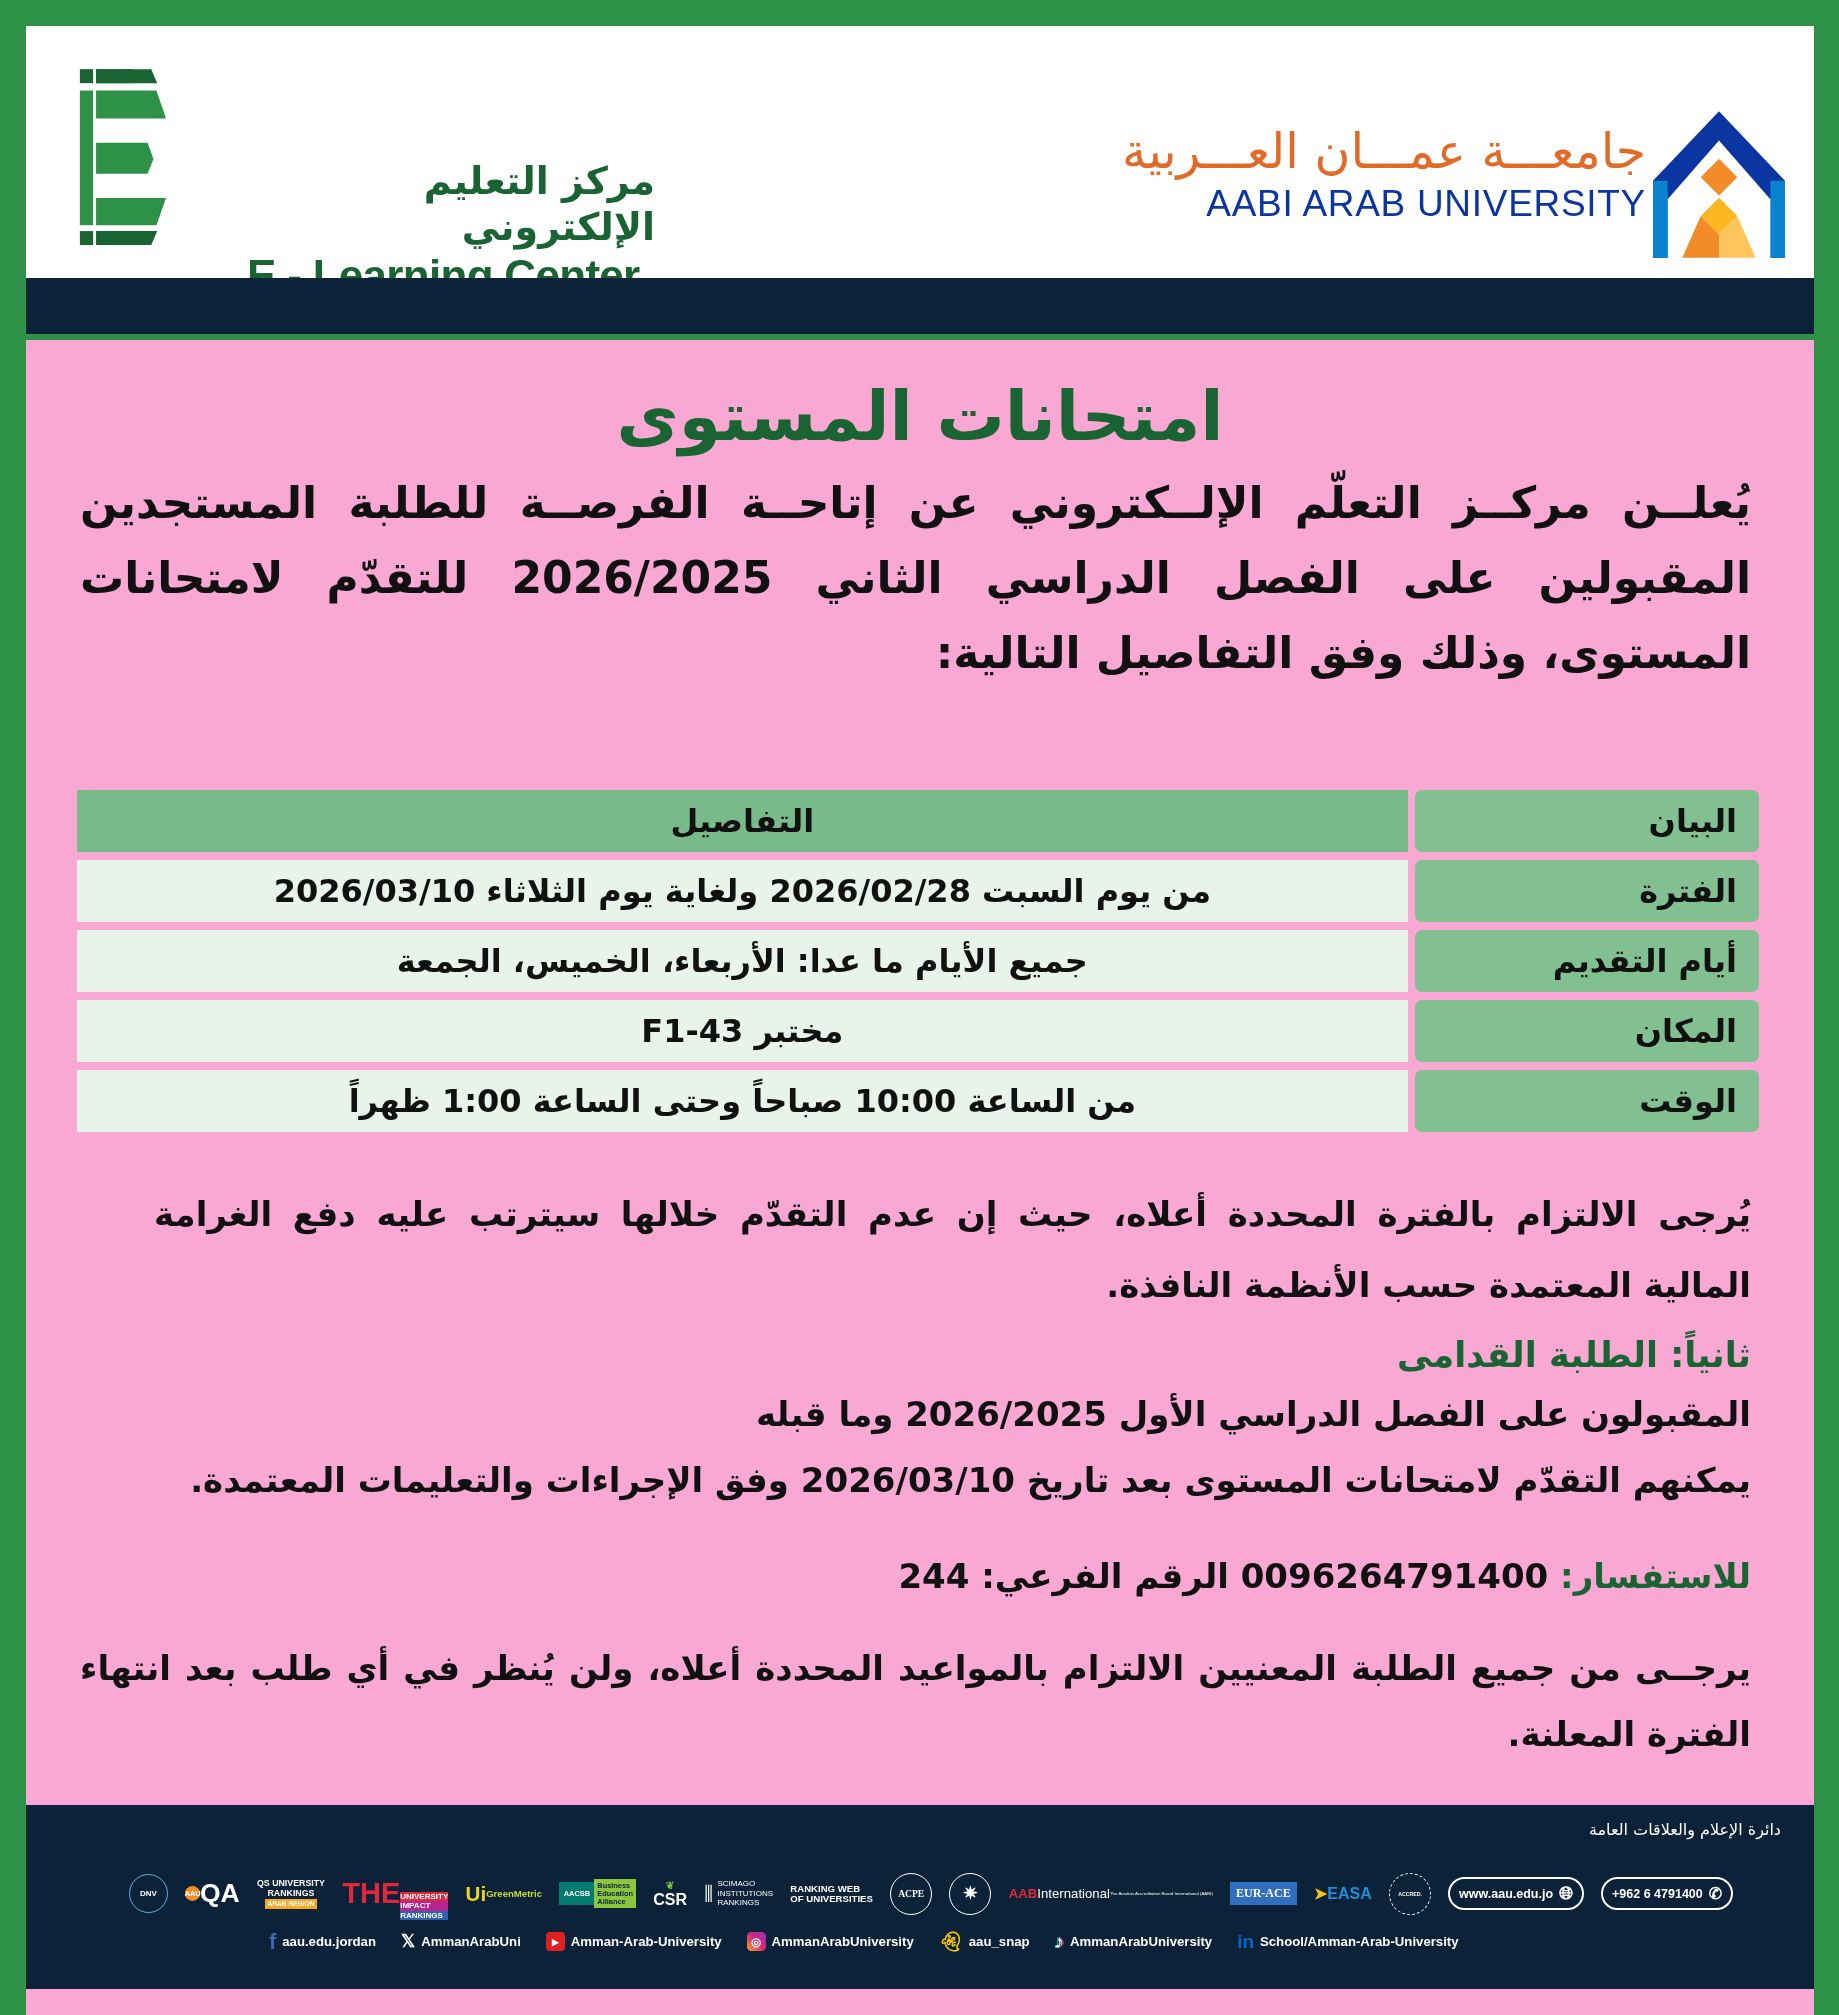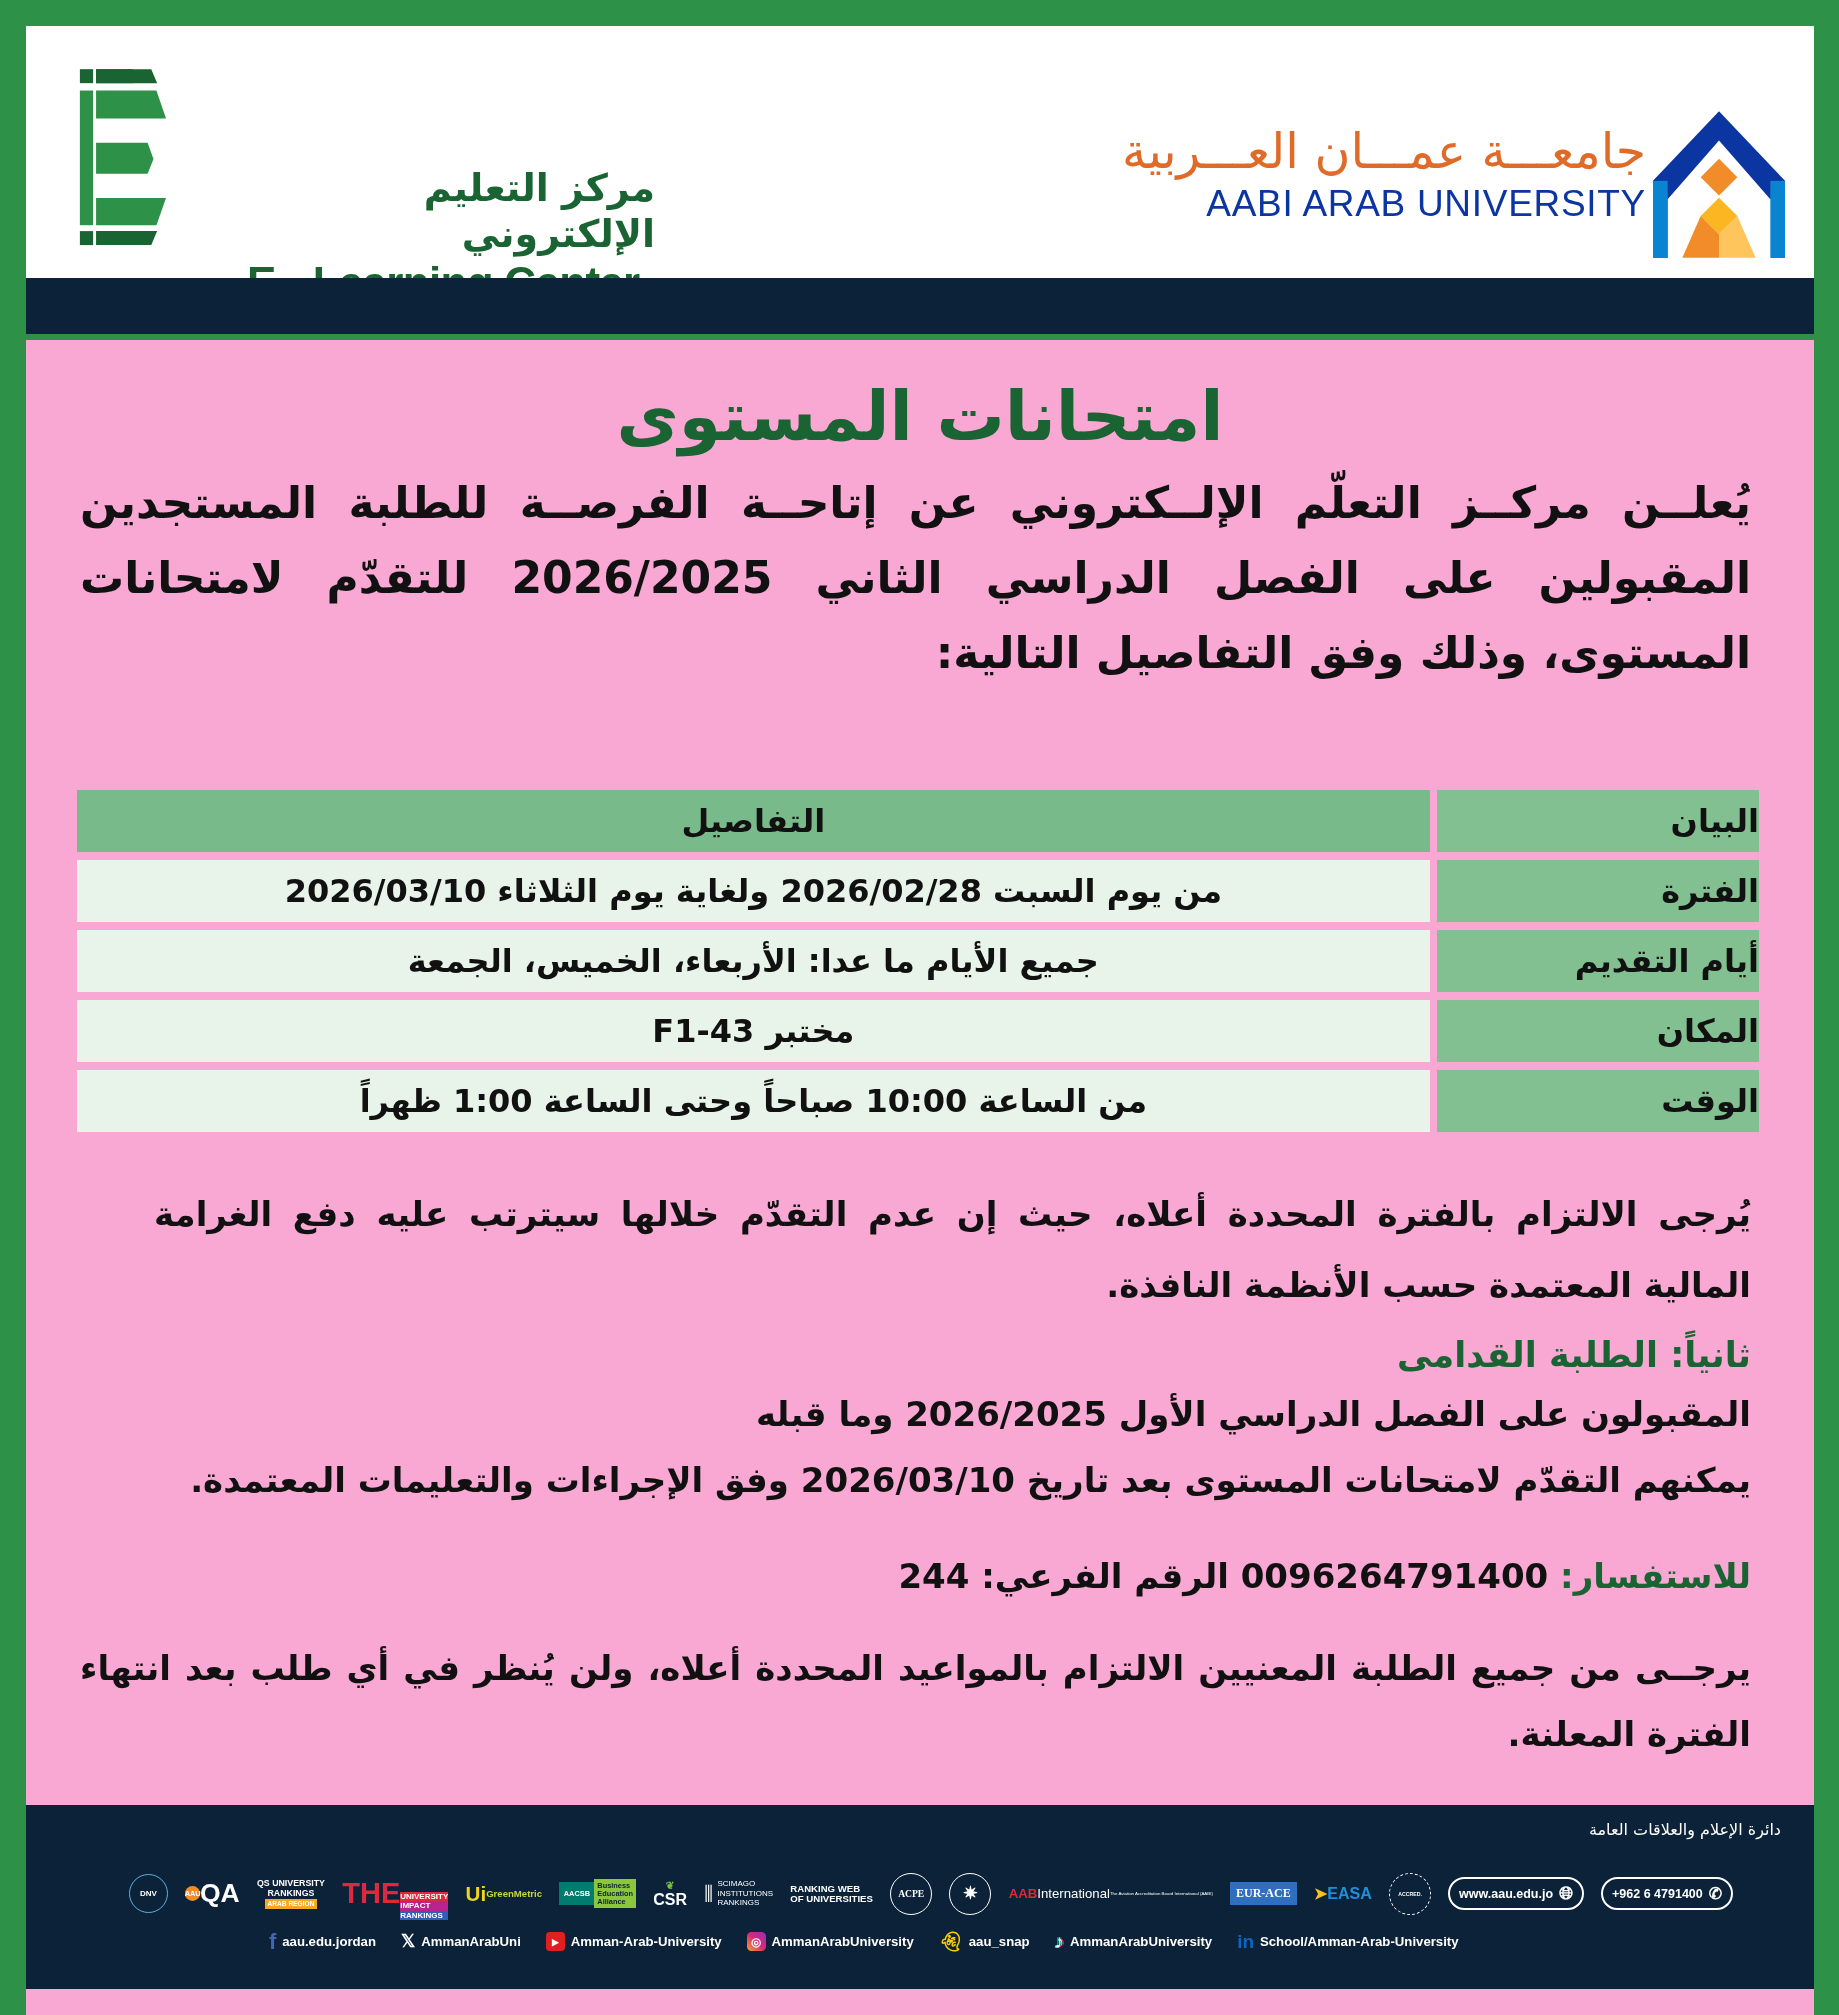--- a/index.html
+++ b/index.html
@@ -4,37 +4,37 @@
 <style>
   html,body{margin:0;padding:0;}
   body{width:1840px;height:2015px;background:#2d9147;position:relative;overflow:hidden;font-family:"DejaVu Sans",sans-serif;}
   .header{position:absolute;left:26px;top:26px;width:1788px;height:252px;background:#fff;}
   .navybar{position:absolute;left:26px;top:278px;width:1788px;height:56px;background:#0c2238;}
   .body{position:absolute;left:26px;top:340px;width:1788px;height:1830px;background:#f9a8d4;direction:rtl;}
   .footer{position:absolute;left:26px;top:1805px;width:1788px;height:184px;background:#0c2238;}
 
   
   .el-logo{position:absolute;left:48px;top:43px;width:184px;height:177px;}
-  .el-text{position:absolute;left:221px;top:139px;direction:ltr;}
+  .el-text{position:absolute;left:221px;top:132px;direction:ltr;}
   .el-ar{font-family:"DejaVu Sans",sans-serif;font-weight:bold;font-size:38px;color:#1a6332;direction:rtl;text-align:right;width:408px;line-height:46px;}
   .el-en{font-family:"Liberation Sans",sans-serif;font-weight:bold;font-size:44px;color:#1a6332;line-height:52px;letter-spacing:-0.7px;}
 
   
   .aau-text{position:absolute;right:168px;top:96px;text-align:right;}
   .aau-ar{font-family:"DejaVu Sans",sans-serif;font-size:49px;color:#e06a28;line-height:59px;direction:rtl;letter-spacing:2.9px;}
   .aau-en{font-family:"Liberation Sans",sans-serif;font-size:37px;color:#0b35a0;line-height:46px;letter-spacing:0.7px;}
   .aau-logo{position:absolute;right:29px;top:85px;width:132px;height:147px;}
 
   .title{position:absolute;left:0;right:0;top:29px;text-align:center;font-weight:bold;font-size:68px;color:#1a6332;line-height:96px;}
   .intro{position:absolute;right:63px;top:125px;width:1671px;text-align:justify;text-align-last:right;font-weight:bold;font-size:44px;line-height:75px;color:#111;}
   .intro b{font-weight:bold;}
 
   table.details{position:absolute;right:55px;top:442px;width:1682px;border-collapse:separate;border-spacing:0 8.8px;direction:rtl;}
   .details td{height:62px;font-weight:bold;font-size:32px;color:#111;padding:0;}
-  .details td.label{background:#82bf91;width:322px;text-align:right;}
+  .details td.label{background:#82bf91;width:322px;text-align:right;padding-right:22px;border-radius:7px;}
   .details td.gap{width:7.4px;background:transparent;}
   .details td.value{background:#e8f3ea;text-align:center;}
   .details tr.head td.value{background:#79ba8a;}
 
   .note{position:absolute;right:63px;top:839px;width:1597px;font-weight:bold;font-size:34px;line-height:71px;color:#111;text-align:justify;text-align-last:right;}
   .sec2-title{position:absolute;right:63px;top:986px;font-weight:bold;font-size:35px;color:#1a6332;line-height:59px;}
   .sec2-l1{position:absolute;right:63px;top:1045px;font-size:34px;font-weight:bold;line-height:59px;color:#111;}
   .sec2-l2{position:absolute;right:63px;top:1111px;font-size:34px;font-weight:bold;line-height:59px;color:#111;text-align:right;}
   .contact{position:absolute;right:63px;top:1207px;font-size:34px;font-weight:bold;line-height:59px;color:#111;}
   .contact .lbl{color:#1a6332;}

